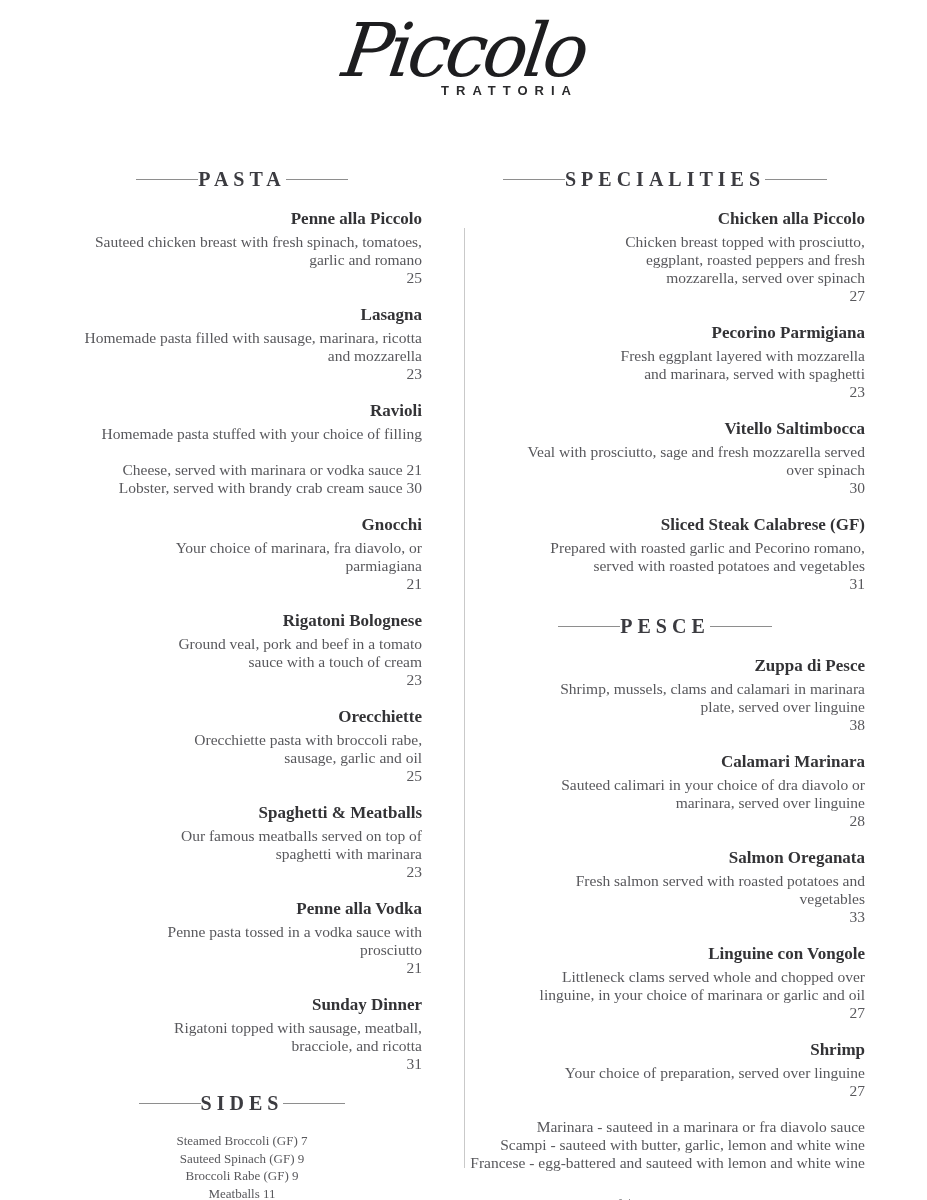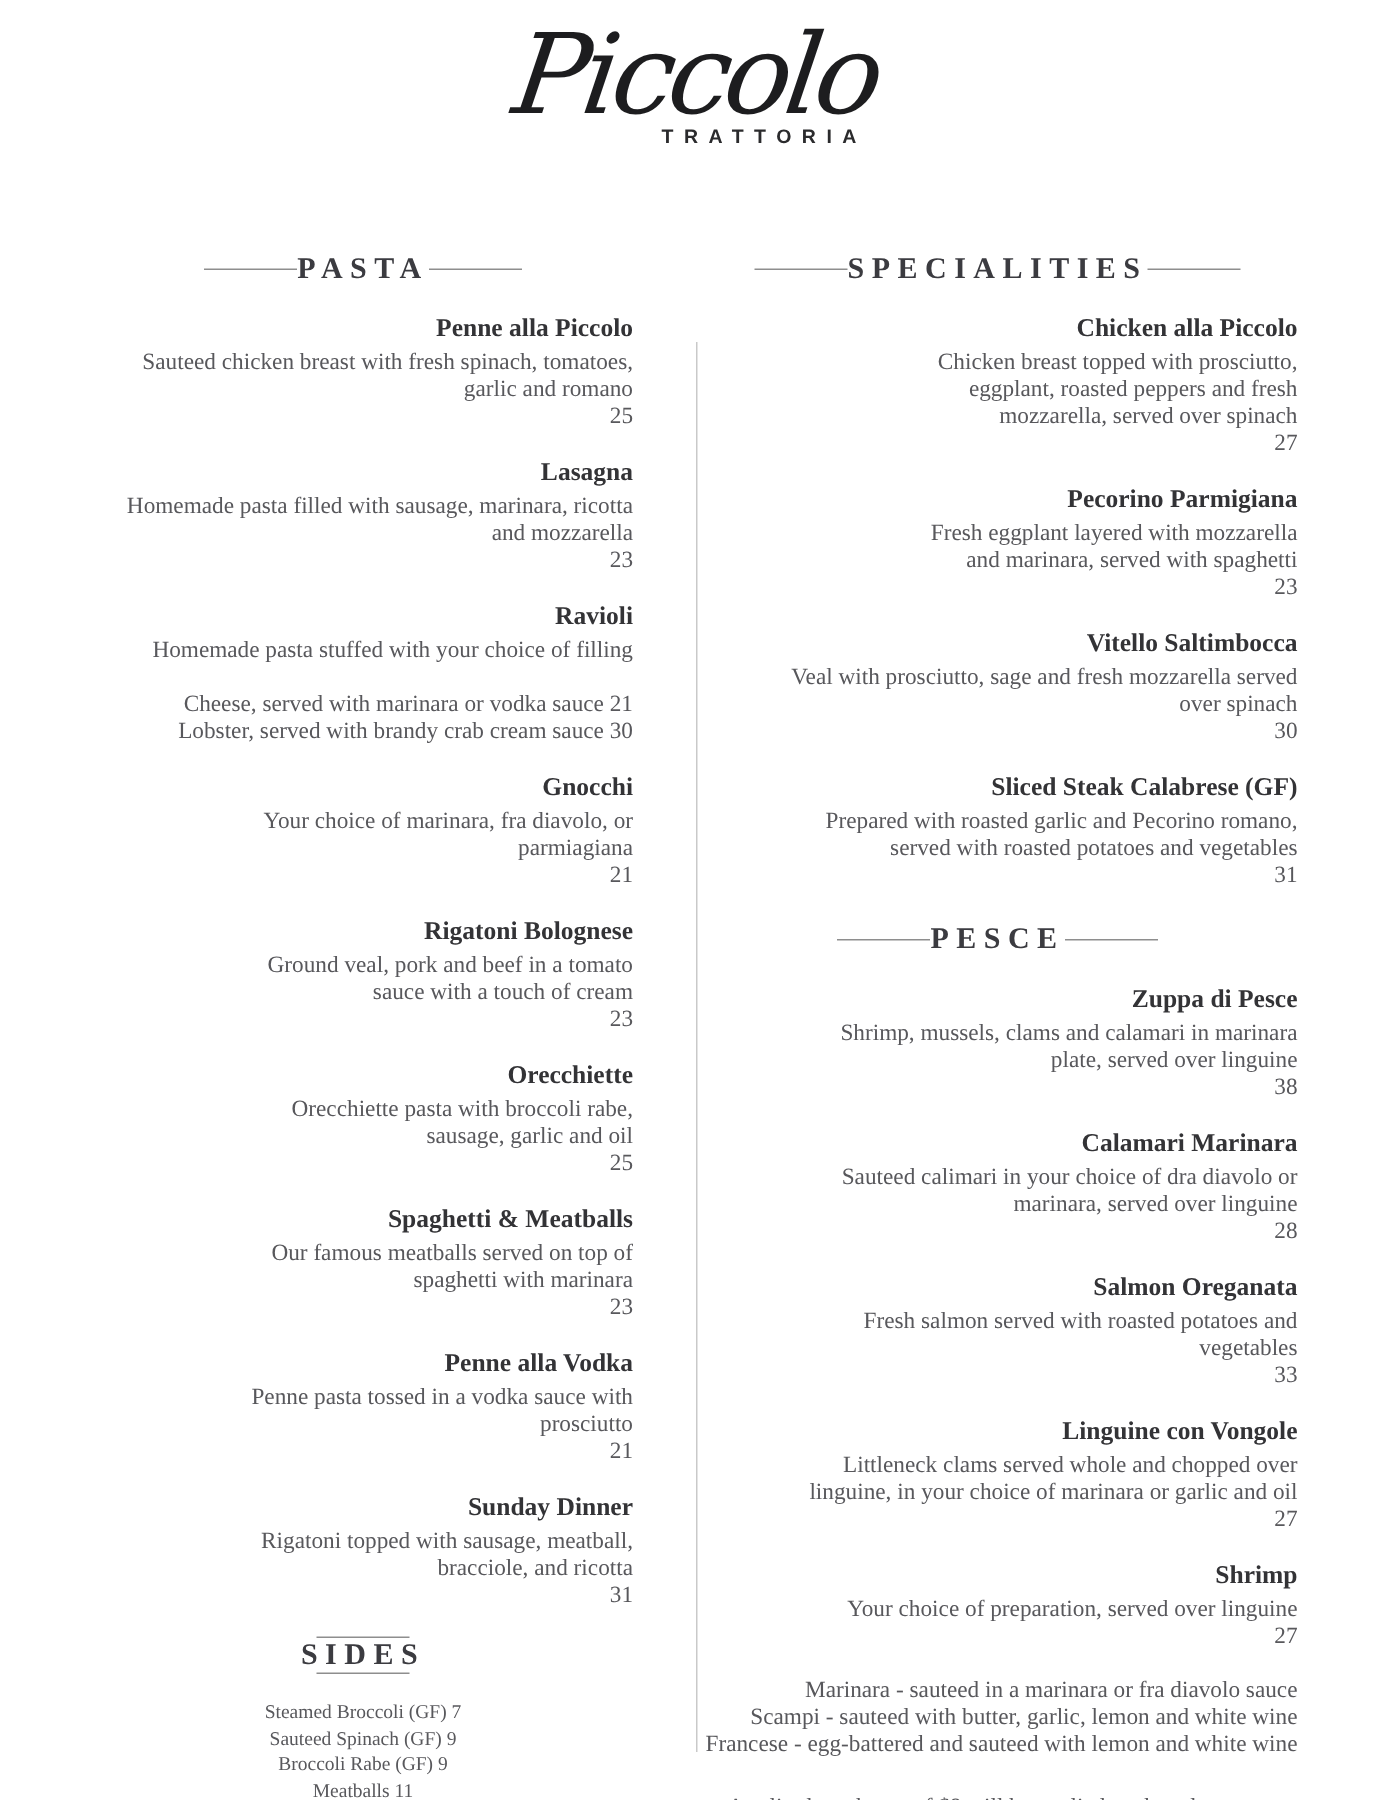--- a/index.html
+++ b/index.html
@@ -33,21 +33,21 @@
   .item-desc{font-size:15.5px;line-height:18px;color:#58585c;white-space:pre;}
   .item-price{font-size:15.5px;line-height:18px;color:#58585c;min-height:0;}
   .item-options{margin-top:18px;}
   .option-line{font-size:15.5px;line-height:18px;color:#58585c;white-space:pre;}
 
   .sides-list{text-align:center;}
   .side-line{font-size:13px;line-height:17.5px;color:#58585c;}
 
   .footer-note{margin-top:24px;text-align:center;font-size:15.5px;color:#58585c;white-space:pre;}
 
-  .mt-sides{margin-top:14px;flex-direction:column;}
+  .mt-sides{margin-top:14px;}
   .mt-pesce{margin-top:20px;}
 </style>
 </head>
 <body>
 
 <div class="page">
 
   <div class="logo">
     <div class="logo-script">Piccolo</div>
     <div class="logo-subtitle">TRATTORIA</div>

